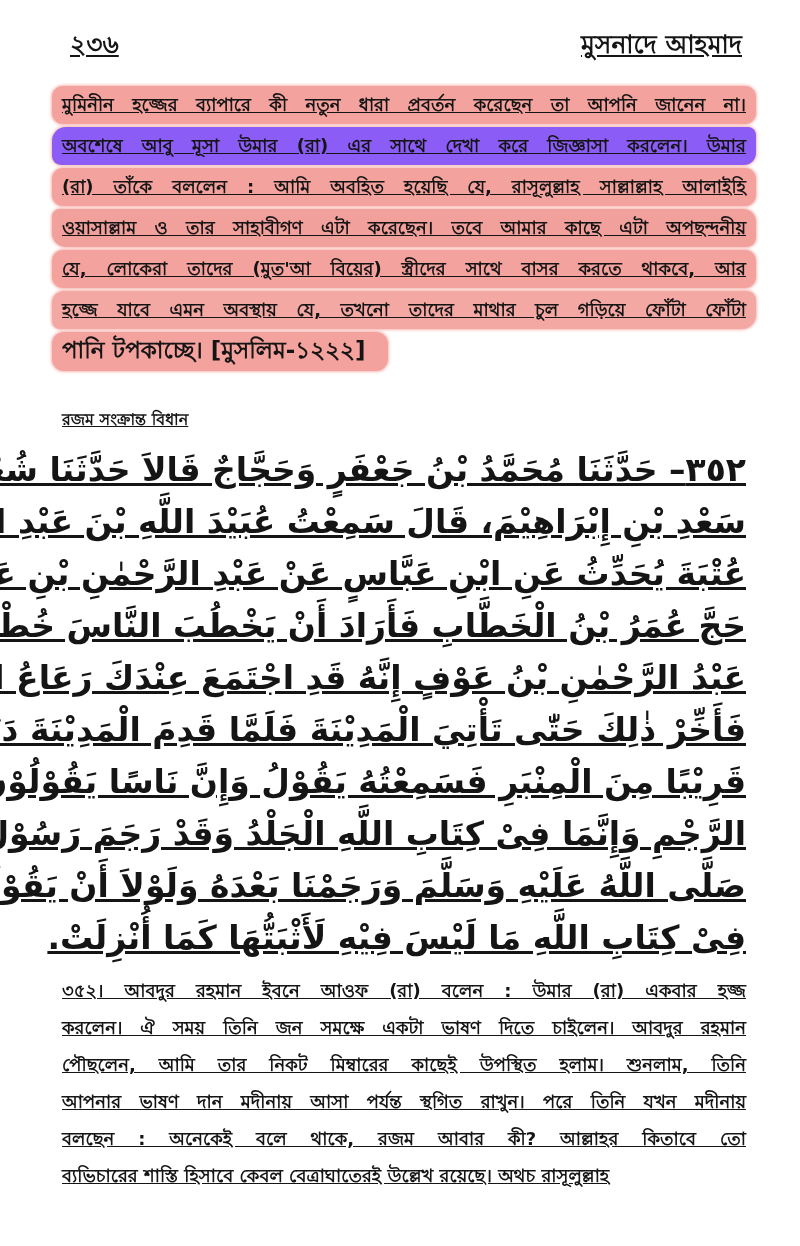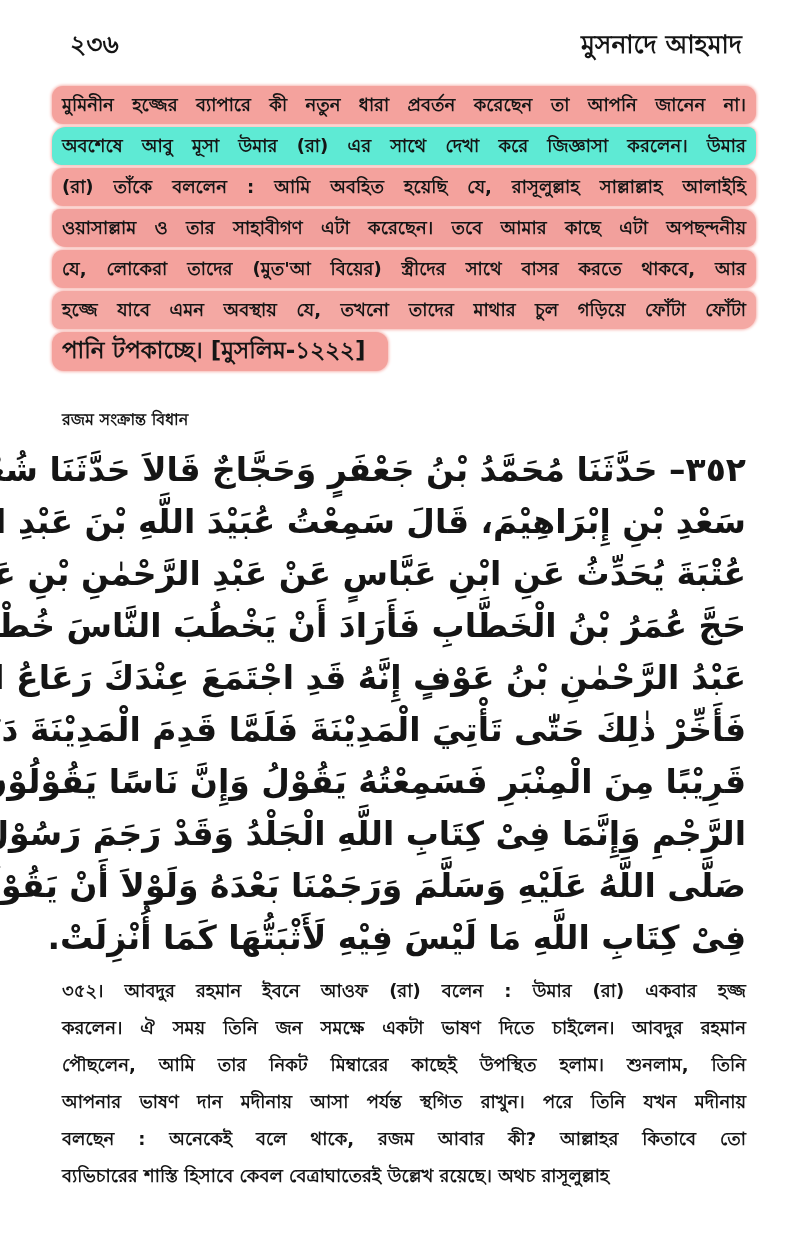--- a/index.html
+++ b/index.html
@@ -1,21 +1,21 @@
 <!DOCTYPE html>
 <html><head>
 <meta charset="utf-8">
 <style>
   html,body{margin:0;padding:0;}
   body{
     width:800px;height:1246px;position:relative;overflow:hidden;
     background:#ffffff;color:#151515;
     font-family:"DejaVu Sans","Liberation Sans",sans-serif;
   }
-  .page{position:relative;width:800px;height:945px;}
+  .page{position:relative;width:800px;height:945px;text-decoration:underline;}
 
   
   .header{
     display:flex;justify-content:space-between;align-items:flex-end;
     padding:30px 58px 0 70px;
     font-size:25px;font-weight:700;line-height:1.2;
   }
 
   
   .content{padding:0 54px 0 62px;}
@@ -26,21 +26,21 @@
     text-align:justify;text-align-last:justify;text-justify:inter-word;
     white-space:nowrap;
   }
   .hl-para{margin-top:26px;}
   .hl-para .row{margin-bottom:3px;}
   .hl{
     background:#f4a29d;border-radius:11px;
     padding:3px 10px 4px;margin:0 -10px;
     box-shadow:0 0 3px 1px #f7b6b1;
   }
-  .hl-para .row:nth-child(2) .hl{border-radius:14px 8px 12px 9px;background:#5eead4;}
+  .hl-para .row:nth-child(2) .hl{border-radius:14px 8px 12px 9px;background:#8b5cf6;}
   .hl-para .row:nth-child(4) .hl{border-radius:8px 13px 9px 14px;background:#f2a09c;}
   .hl-para .row:nth-child(6) .hl{border-radius:12px 9px 14px 8px;background:#f4a8a3;}
   .pill{
     display:inline-block;text-align:left;text-align-last:left;
     background:#f4a29d;border-radius:12px;
     padding:3px 22px 5px 10px;margin-left:-10px;
     box-shadow:0 0 3px 1px #f7b6b1;
     font-size:23px;font-weight:600;line-height:31px;white-space:nowrap;
   }
 

